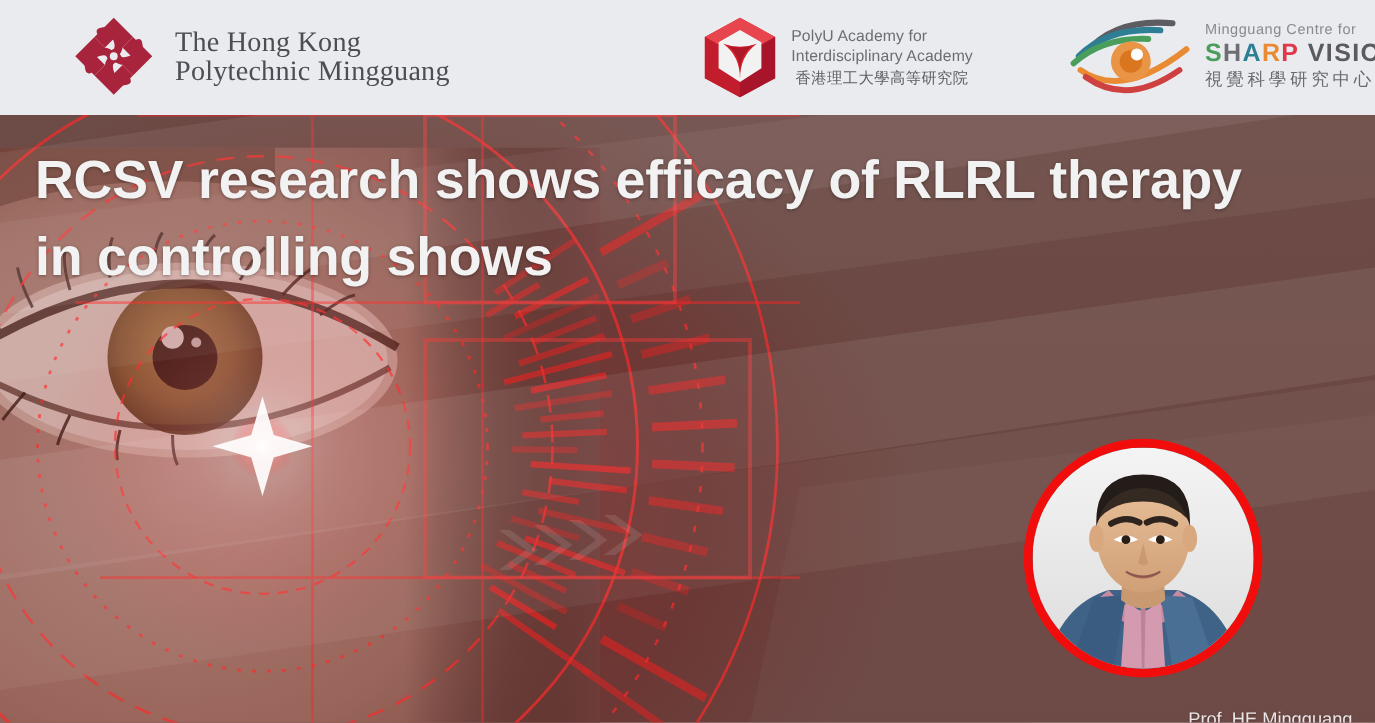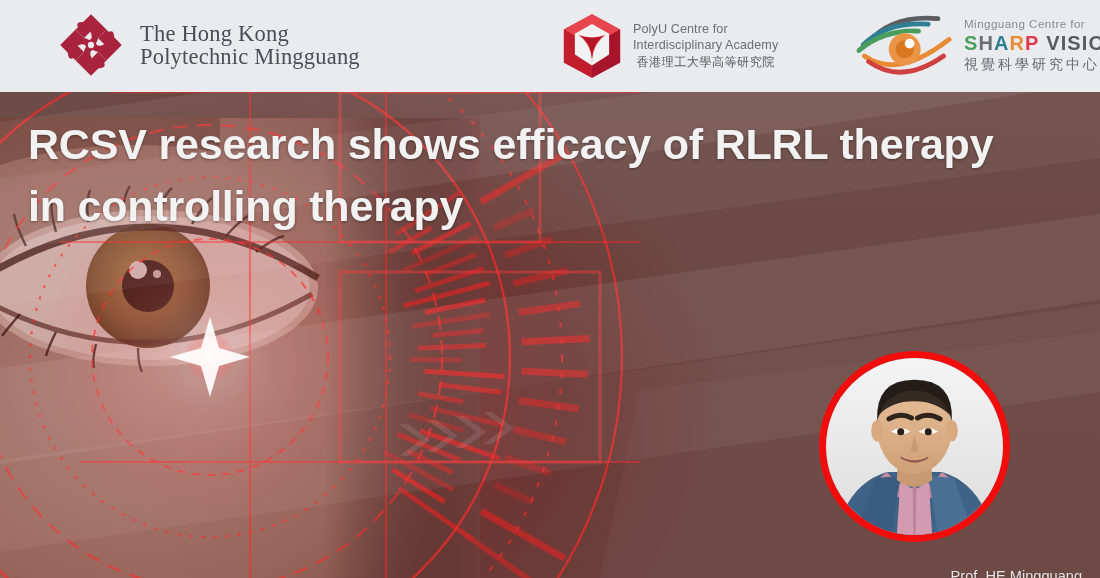--- a/index.html
+++ b/index.html
@@ -127,21 +127,21 @@
       <svg class="academy-mark" viewBox="0 0 100 108">
         <polygon points="50,2 96,27 96,81 50,106 4,81 4,27" fill="#d9232e"></polygon>
         <polygon points="50,2 96,27 50,53 4,27" fill="#e8464f"></polygon>
         <polygon points="96,27 96,81 50,106 50,53" fill="#a8152a"></polygon>
         <polygon points="4,27 50,53 50,106 4,81" fill="#c21d2c"></polygon>
         <polygon points="50,18 78,34 78,68 50,86 22,68 22,34" fill="#f2f2f2"></polygon>
         <path d="M28 36 q22 16 22 46 q0 -30 22 -46 q-22 8 -44 0 Z" fill="#d9232e"></path>
         <path d="M33 38 q17 13 17 36 q0 -23 17 -36 q-17 6 -34 0 Z" fill="#b01827"></path>
       </svg>
       <div class="academy-text">
-        <div class="academy-line">PolyU Centre for</div>
+        <div class="academy-line">PolyU Academy for</div>
         <div class="academy-line">Interdisciplinary Academy</div>
         <div class="academy-zh">香港理工大學高等研究院</div>
       </div>
     </div>
 
     <div class="logo-block" id="logo-rcsv">
       <svg class="rcsv-mark" viewBox="0 0 150 100">
         <g fill="none" stroke-linecap="round">
           <path d="M24 46 Q58 6 124 12" stroke="#5c5c62" stroke-width="7"></path>
           <path d="M16 50 Q50 16 110 20" stroke="#2f7f94" stroke-width="7"></path>
@@ -329,21 +329,21 @@
       <g fill="#ffffff" opacity=".10">
         <path d="M408 332 l22 16 l-22 16 l-9 0 l22 -16 l-22 -16 Z"></path>
         <path d="M436 328 l22 16 l-22 16 l-9 0 l22 -16 l-22 -16 Z"></path>
         <path d="M464 324 l22 16 l-22 16 l-9 0 l22 -16 l-22 -16 Z"></path>
         <path d="M492 320 l22 16 l-22 16 l-9 0 l22 -16 l-22 -16 Z"></path>
       </g>
     </svg>
 
     <h1 class="title">
       <span>RCSV research shows efficacy of RLRL therapy</span>
-      <span class="l2">in controlling therapy</span>
+      <span class="l2">in controlling shows</span>
     </h1>
 
     <div class="portrait-wrap">
       <div class="portrait-ring">
         <svg class="portrait-img" viewBox="0 0 180 180">
           <defs>
             <linearGradient id="bgP" x1="0" y1="0" x2="0" y2="1">
               <stop offset="0%" stop-color="#f4f4f4"></stop>
                 <stop offset="100%" stop-color="#dcdcdc"></stop>
             </linearGradient>

